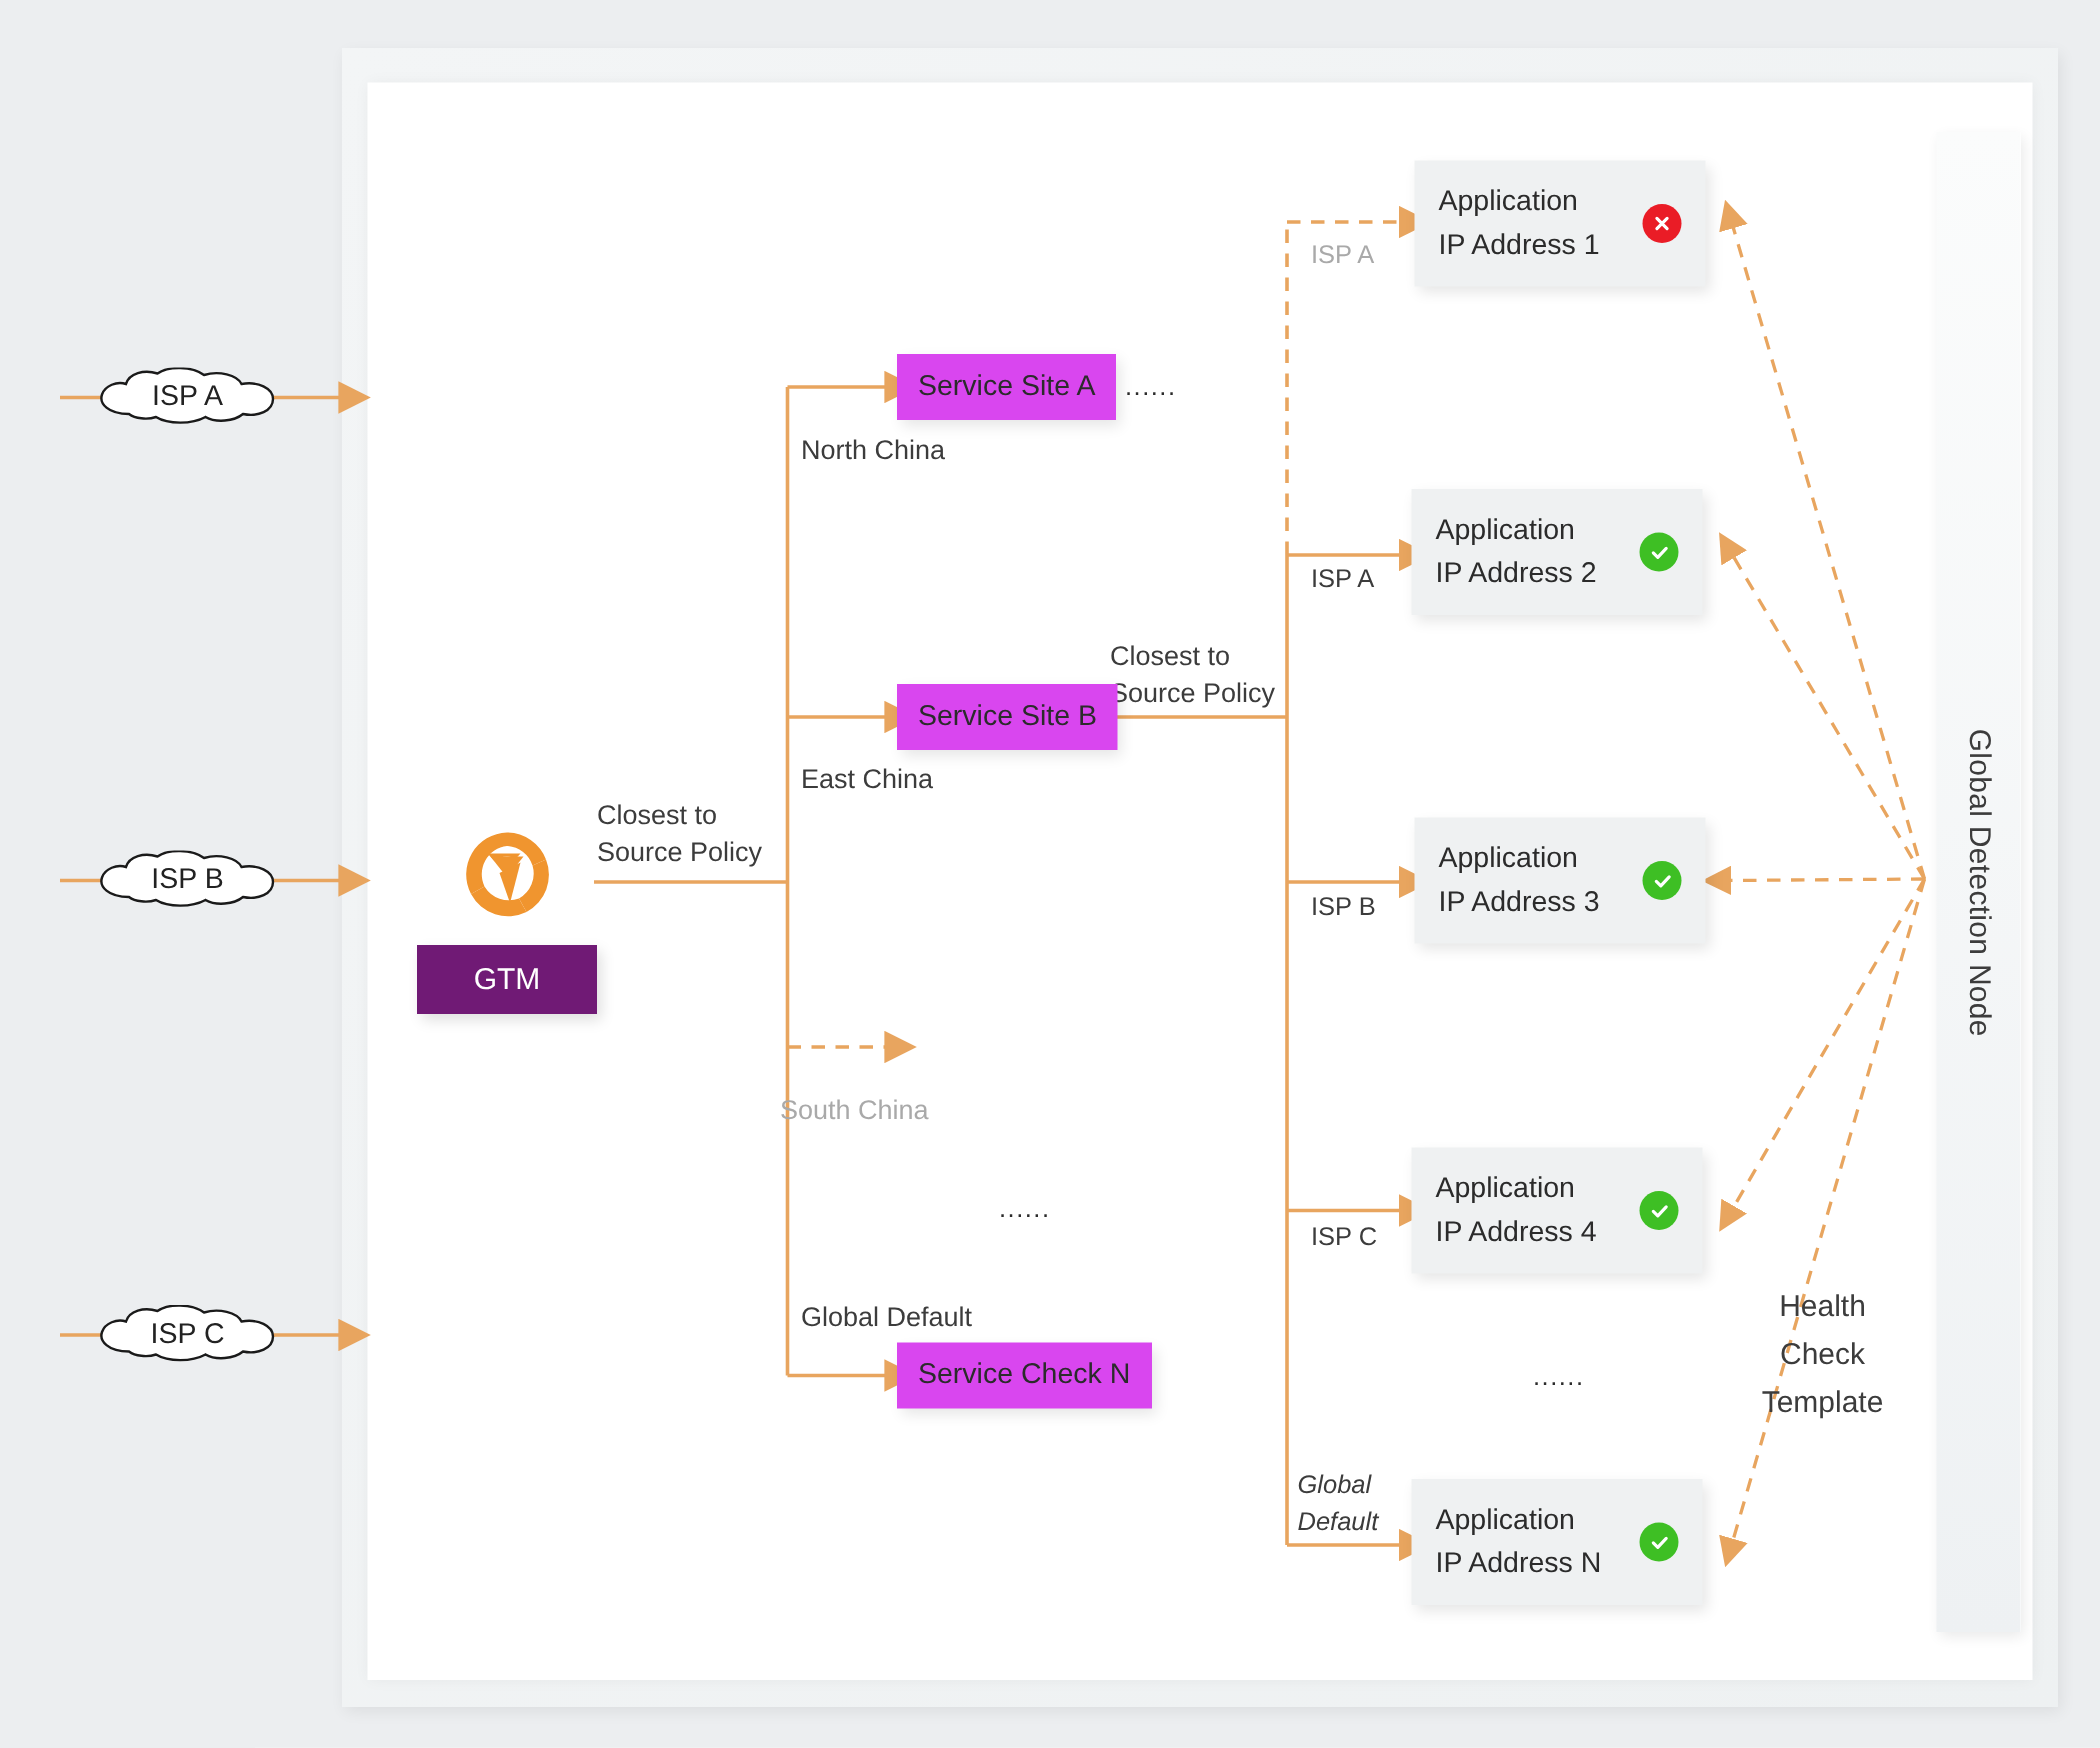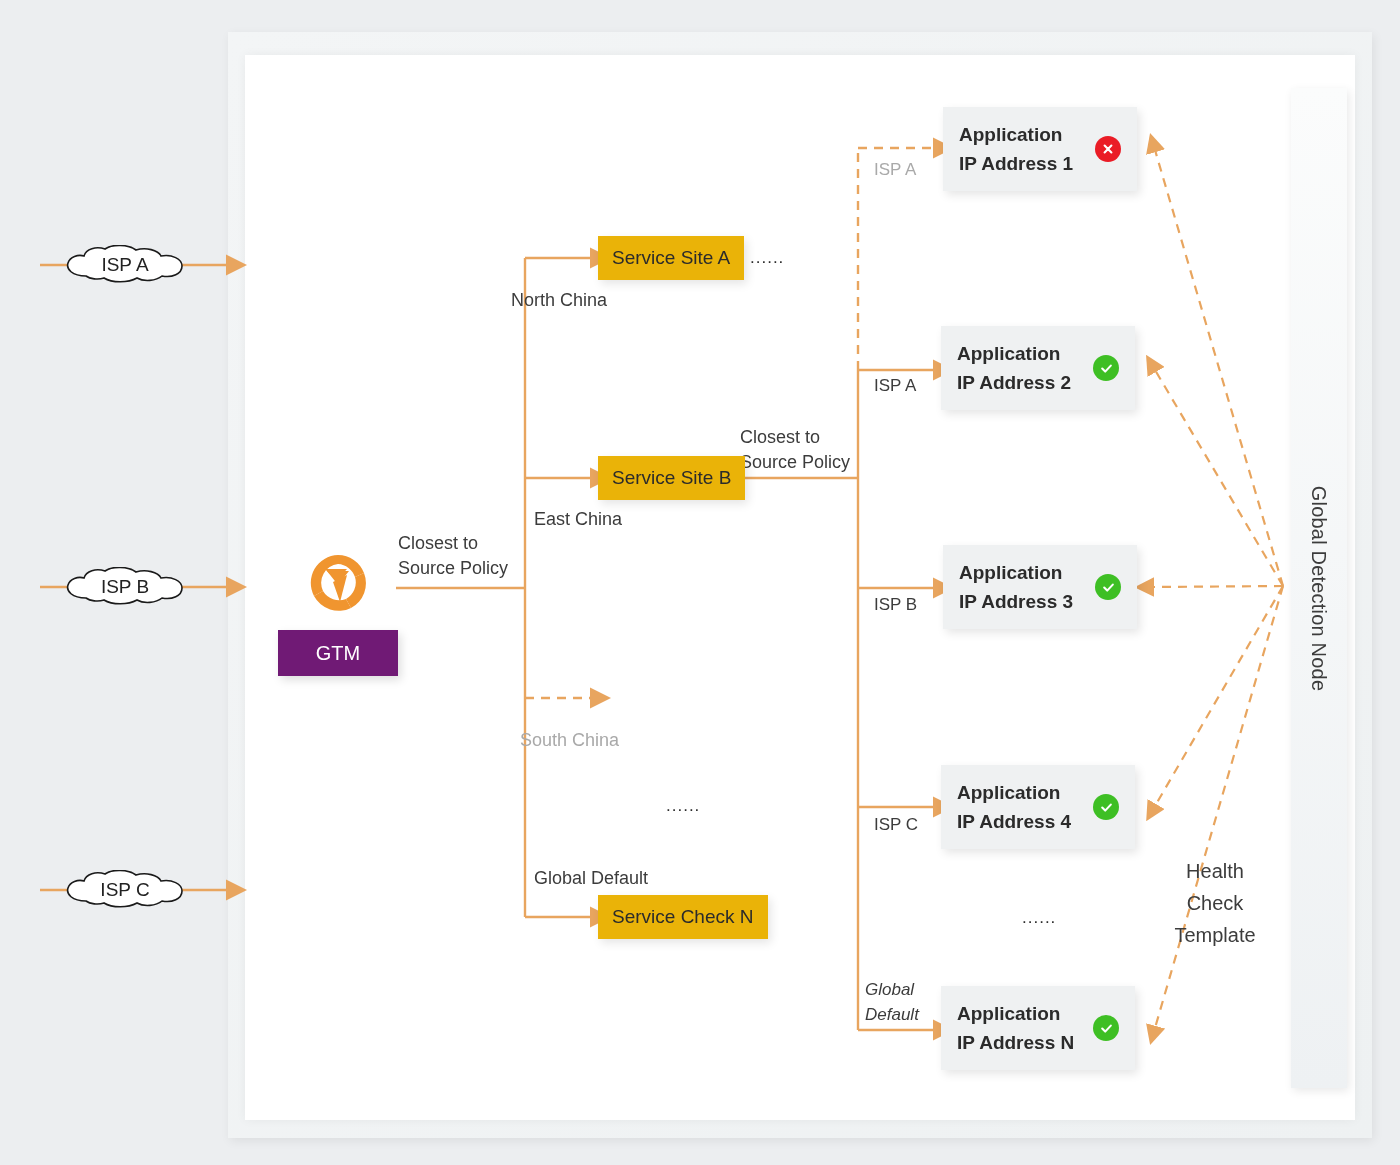--- a/index.html
+++ b/index.html
@@ -53,21 +53,21 @@
     width: 130px; height: 40px;
   }
   .cloud .lbl {
     position: absolute; left:0; top:0; width:130px; height:40px;
     display:flex; align-items:center; justify-content:center;
     font-size: 19px; color:#222; z-index:2;
   }
   
   .site-box {
     position: absolute;
-    background: #eab308;
+    background: #d946ef;
     box-shadow: 3px 4px 9px rgba(0,0,0,0.10);
     display: flex; align-items: center;
     padding: 0 14px;
     box-sizing: border-box;
     height: 44px;
     font-size: 19px;
     color: #2b2b2b;
     white-space: nowrap;
   }
   .ip-box {
@@ -75,21 +75,21 @@
     background: #eff1f2;
     box-shadow: 3px 4px 9px rgba(0,0,0,0.10);
     box-sizing: border-box;
     padding: 12px 16px;
     width: 194px;
     height: 84px;
     display: flex; align-items: center;
     justify-content: space-between;
   }
   .ip-box .txt {
-    font-size: 19px; color:#2b2b2b; line-height: 29px; font-weight: bold;
+    font-size: 19px; color:#2b2b2b; line-height: 29px;
   }
   .badge {
     width: 26px; height: 26px; border-radius: 50%;
     display:inline-flex; align-items:center; justify-content:center;
     flex: 0 0 auto;
   }
   .badge.ok  { background:#3ebf24; }
   .badge.bad { background:#ea1c26; }
   .badge svg { display:block; }
   .site-box .badge { margin-left: 10px; }
@@ -220,21 +220,21 @@
     <div>Source Policy</div>
   </div>
   <div class="t center" style="left:740px; top:425px; width:115px;">
     <div>Closest to</div>
     <div>Source Policy</div>
   </div>
 
   <div class="site-box" style="left:598px; top:236px;">
     <span>Service Site A</span>
   </div>
-  <div class="t" style="left:511px; top:288px;">North China</div>
+  <div class="t" style="left:534px; top:288px;">North China</div>
 
   <div class="site-box" style="left:598px; top:456px;">
     <span>Service Site B</span>
   </div>
   <div class="t" style="left:534px; top:507px;">East China</div>
 
   <div class="t muted" style="left:520px; top:728px;">South China</div>
 
   <div class="t" style="left:534px; top:866px;">Global Default</div>
   <div class="site-box" style="left:598px; top:895px;">

